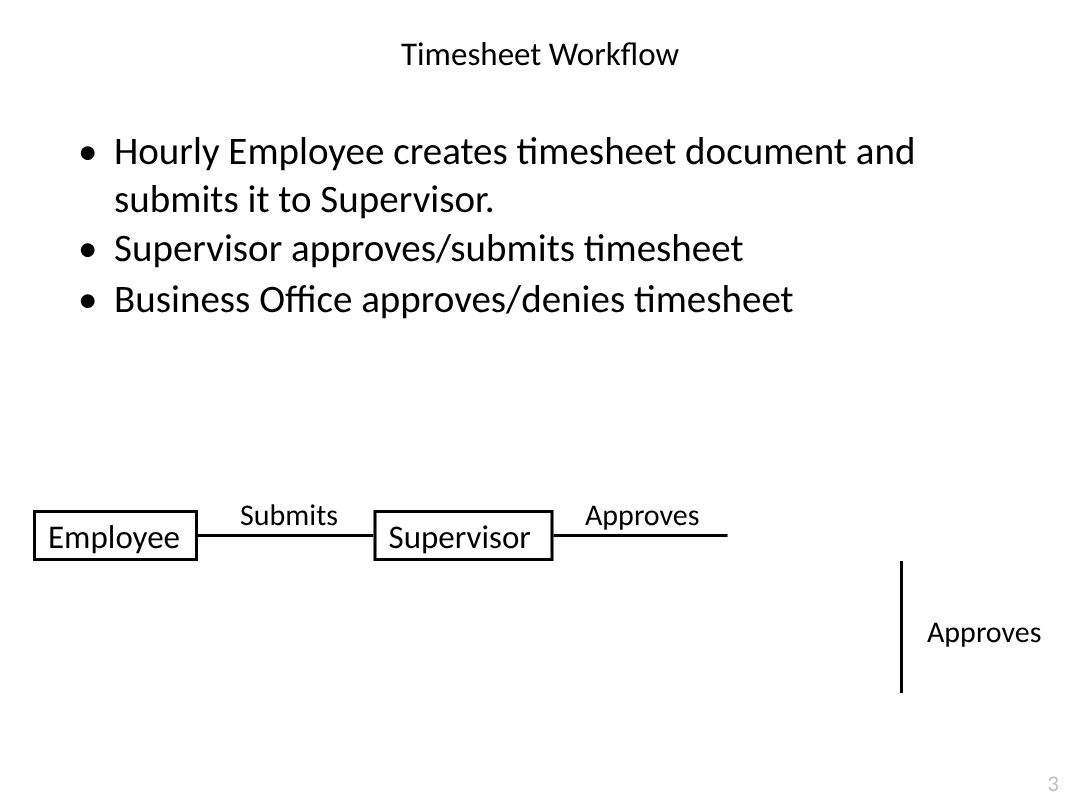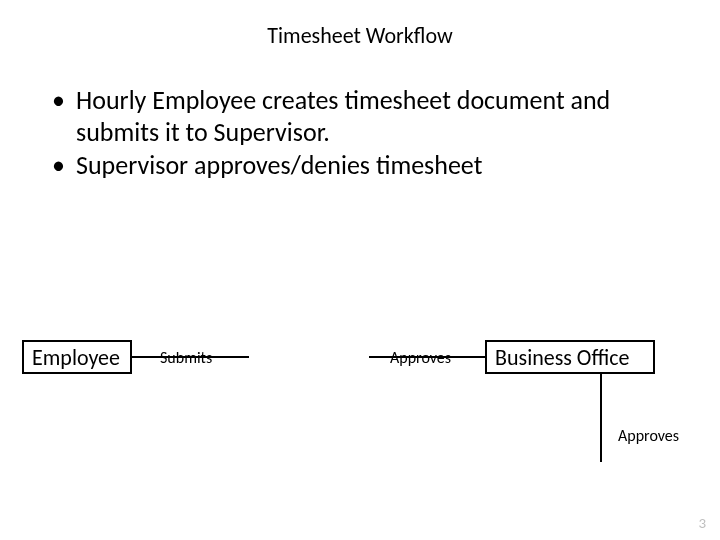--- a/index.html
+++ b/index.html
@@ -48,23 +48,22 @@
     border: 2px solid #000;
     background: #fff;
     font-size: 22px;
     display: flex;
     align-items: center;
     justify-content: flex-start;
     padding: 0 8px;
   }
   .edge-label {
     position: absolute;
-    font-size: 16px;
+    font-size: 20px;
     background: transparent;
-    margin-top: 16px;
   }
   .line-h {
     position: absolute;
     height: 2px;
     background: #000;
   }
   .line-v {
     position: absolute;
     width: 2px;
     background: #000;
@@ -78,36 +77,37 @@
   }
 </style>
 </head>
 <body>
 
 <h1 class="title">Timesheet Workflow</h1>
 
 <div class="bullets">
   <ul>
     <li>Hourly Employee creates timesheet document and submits it to Supervisor.</li>
-    <li>Supervisor approves/denies timesheet</li>
+    <li>Supervisor approves/submits timesheet</li>
+    <li>Business Office approves/denies timesheet</li>
   </ul>
 </div>
 
 <div class="diagram">
 
   <div class="node" style="left:22px; top:340px; width:110px; height:34px;">Employee</div>
 
   <div class="line-h" style="left:132px; top:356px; width:117px;"></div>
   <div class="edge-label" style="left:160px; top:332px;">Submits</div>
 
+  <div class="node" style="left:249px; top:340px; width:120px; height:34px;">Supervisor</div>
 
   <div class="line-h" style="left:369px; top:356px; width:116px;"></div>
   <div class="edge-label" style="left:390px; top:332px;">Approves</div>
 
-  <div class="node" style="left:485px; top:340px; width:170px; height:34px;">Business Office</div>
 
   <div class="line-v" style="left:600px; top:374px; height:88px;"></div>
   <div class="edge-label" style="left:618px; top:410px;">Approves</div>
 
 
 </div>
 
 <div class="page-num">3</div>
 
 </body></html>

